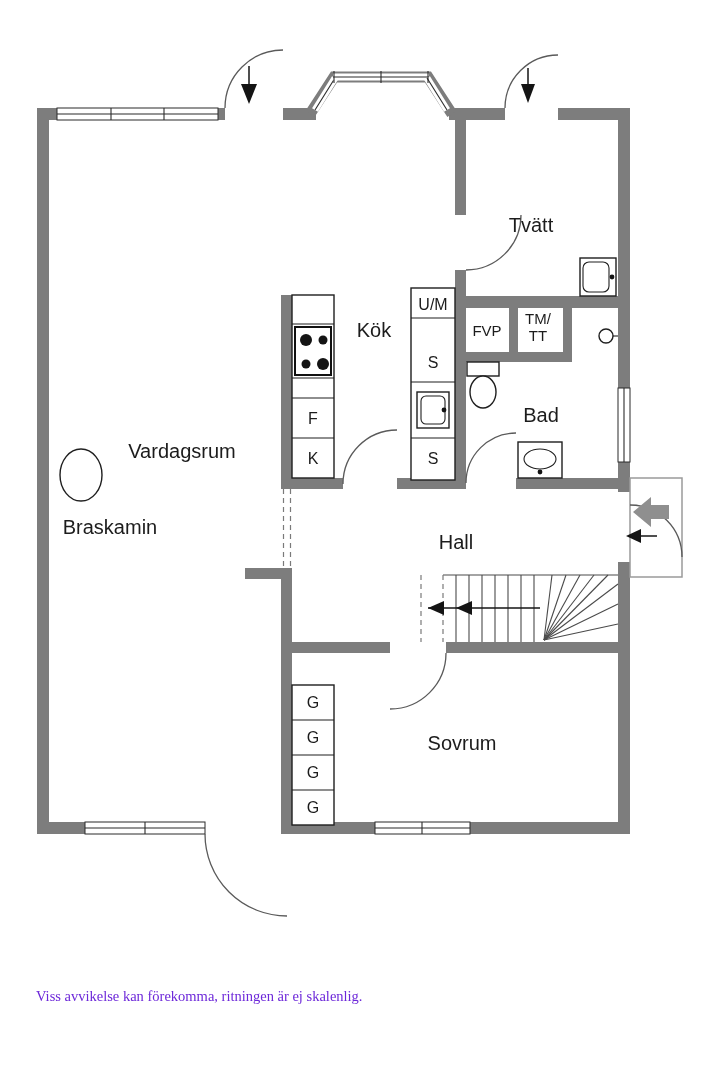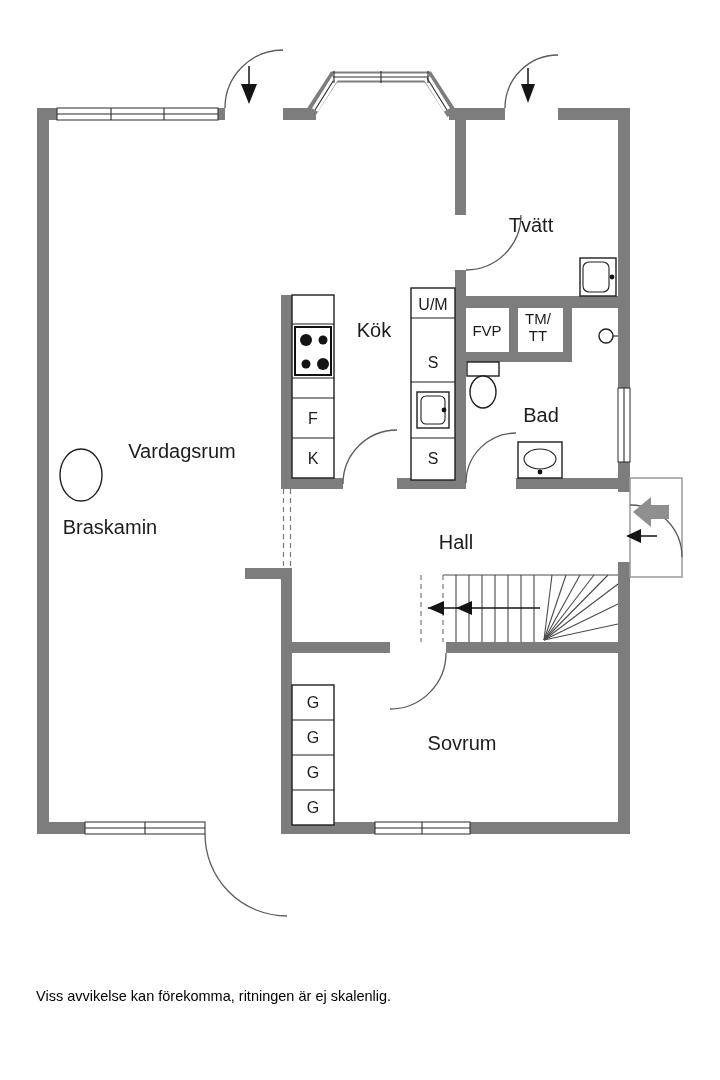--- a/index.html
+++ b/index.html
@@ -17,21 +17,21 @@
   .thinline{stroke:#4a4a4a;stroke-width:1.1;fill:none;}
   .dash{stroke:#7a7a7a;stroke-width:1.2;stroke-dasharray:5 4;fill:none;}
   .blk{fill:#141414;}
   .blkline{stroke:#141414;stroke-width:1.5;fill:none;}
   .grayarrow{fill:#8f8f8f;}
   .porch{fill:none;stroke:#9a9a9a;stroke-width:1.5;}
   text{font-family:"Liberation Sans",sans-serif;fill:#1c1c1c;text-anchor:middle;}
   .room-label{font-size:20px;}
   .small-label{font-size:16px;}
   .tiny-label{font-size:15px;}
-  .footer{position:absolute;left:36px;top:988px;font-size:14.5px;color:#000000;}
+  .footer{position:absolute;left:36px;top:988px;font-size:14.5px;color:#6d28d9;font-family:Liberation Serif, serif;}
 </style>
 </head>
 <body>
 
 <div class="plan-wrap">
 <svg width="720" height="1080" viewBox="0 0 720 1080">
 
   <g>
     <rect class="wall" x="37" y="108" width="188" height="12"></rect>
     <rect class="wall" x="283" y="108" width="33" height="12"></rect>

